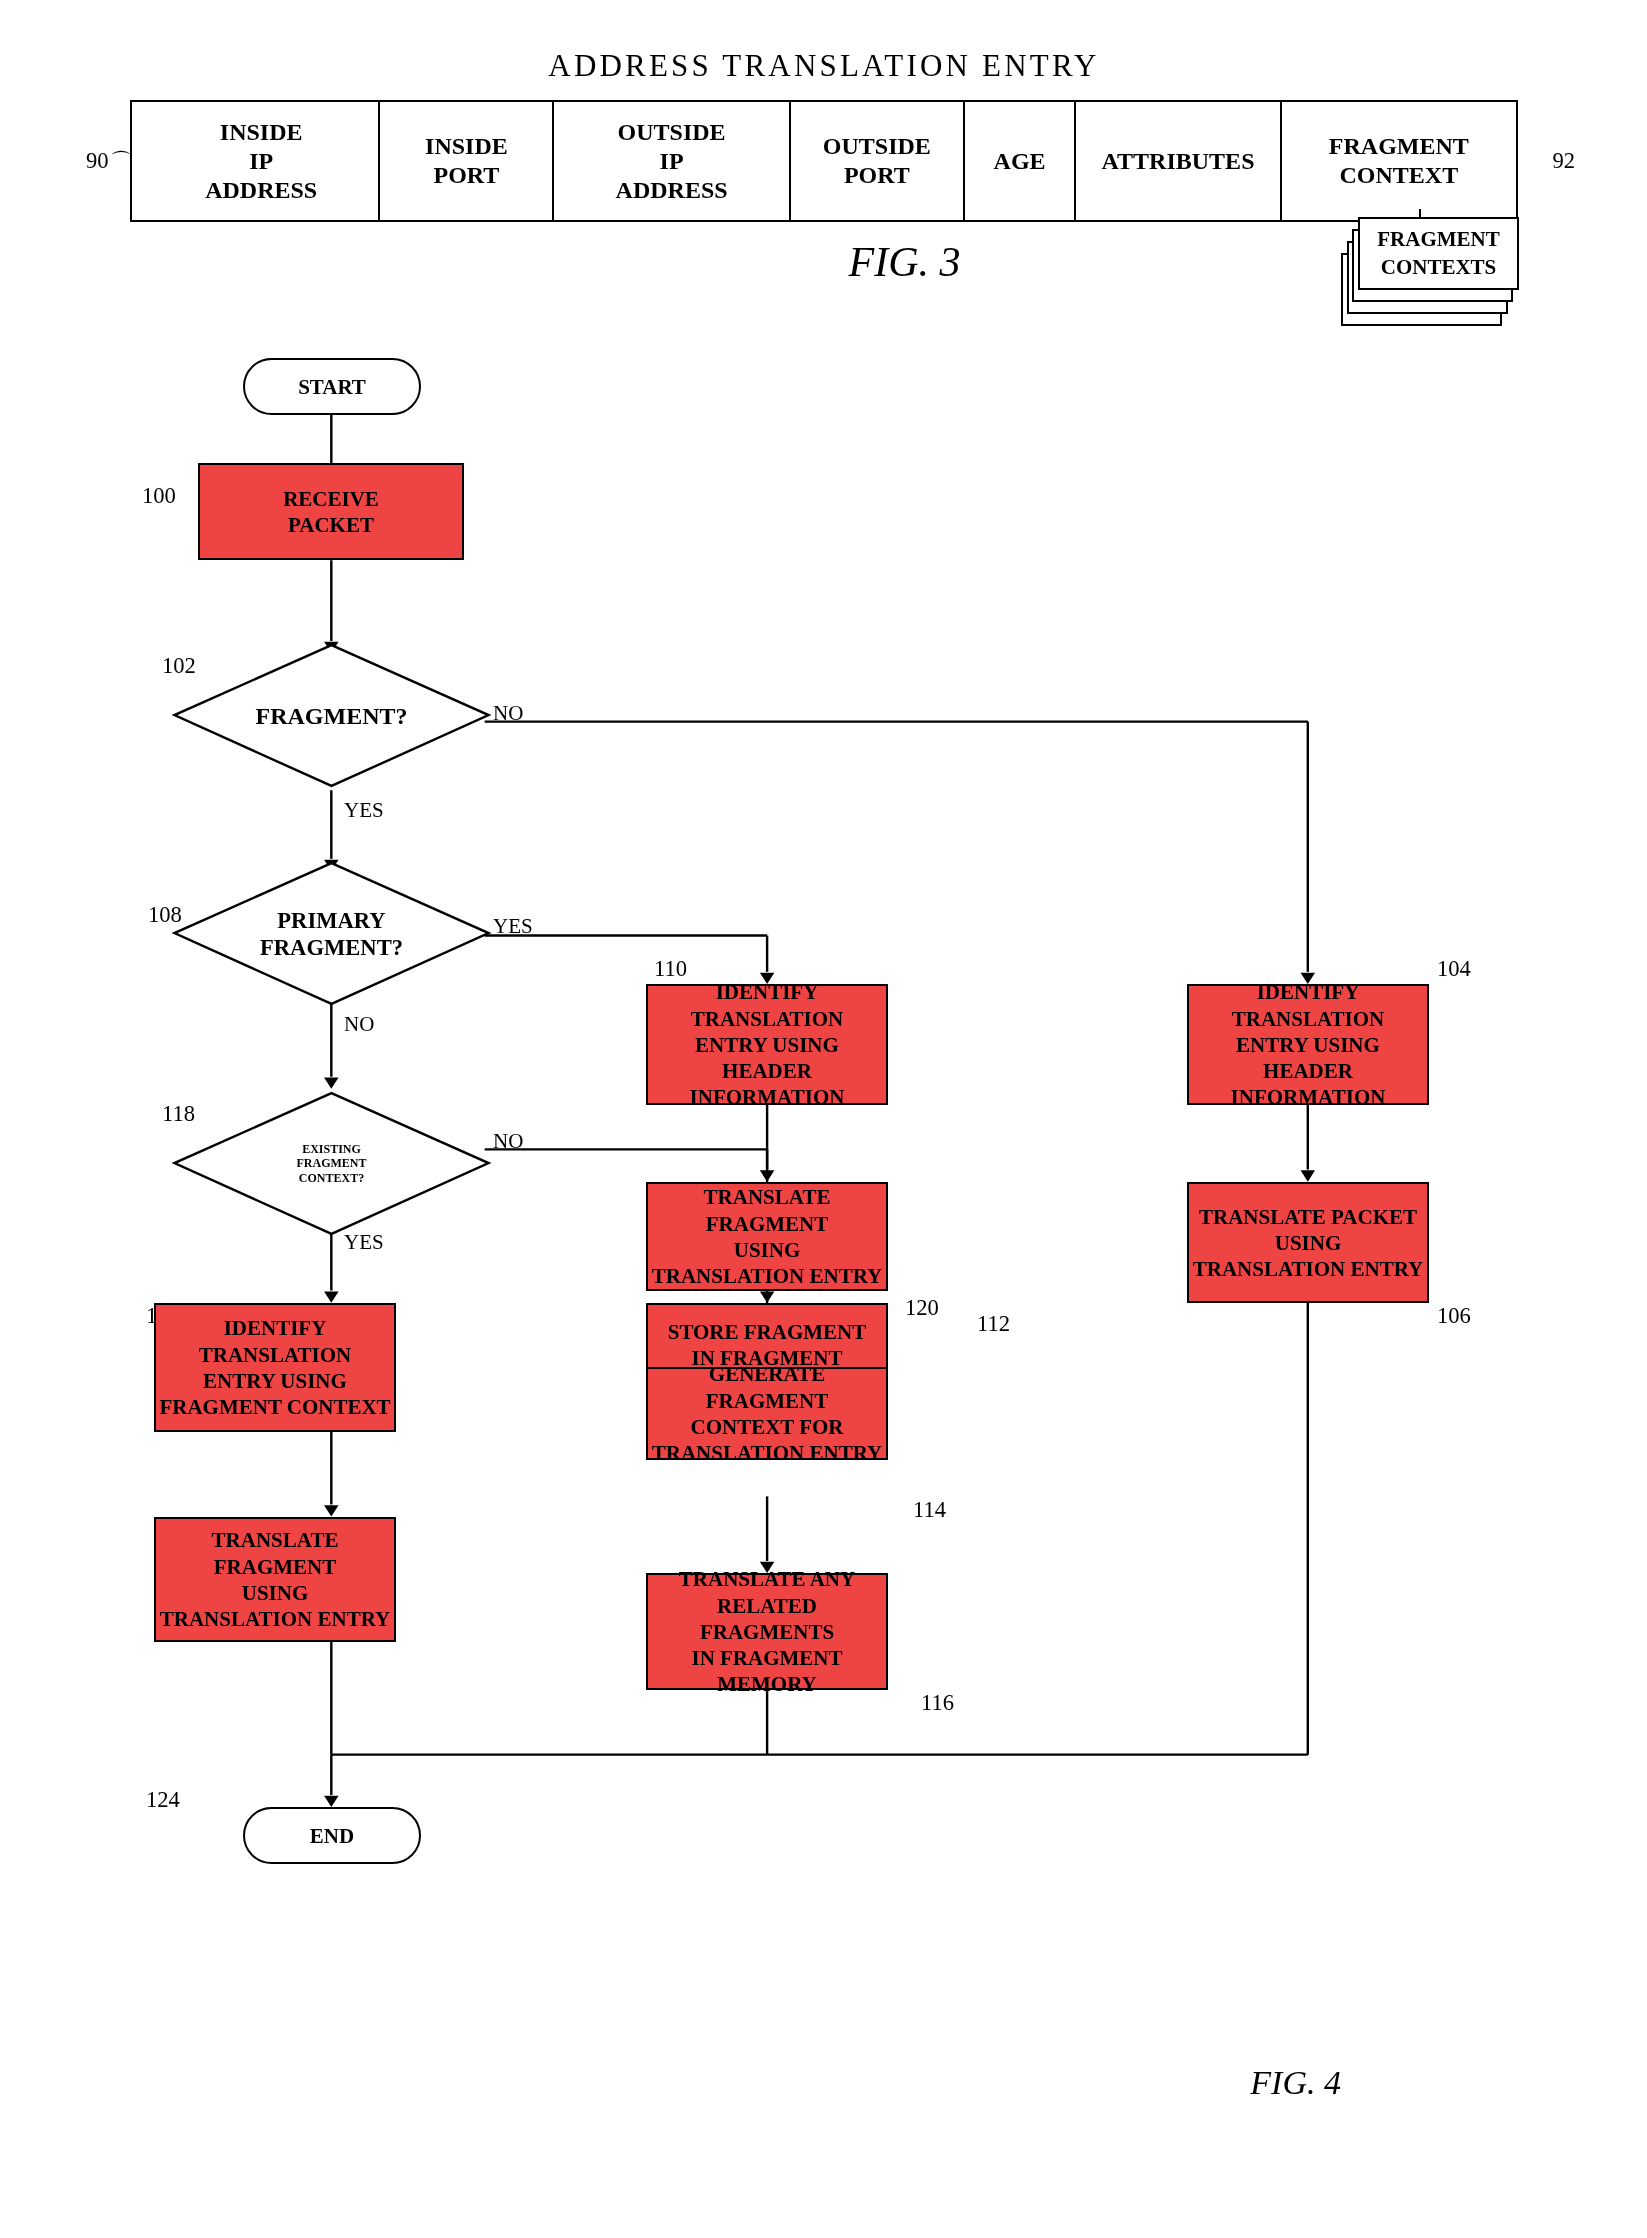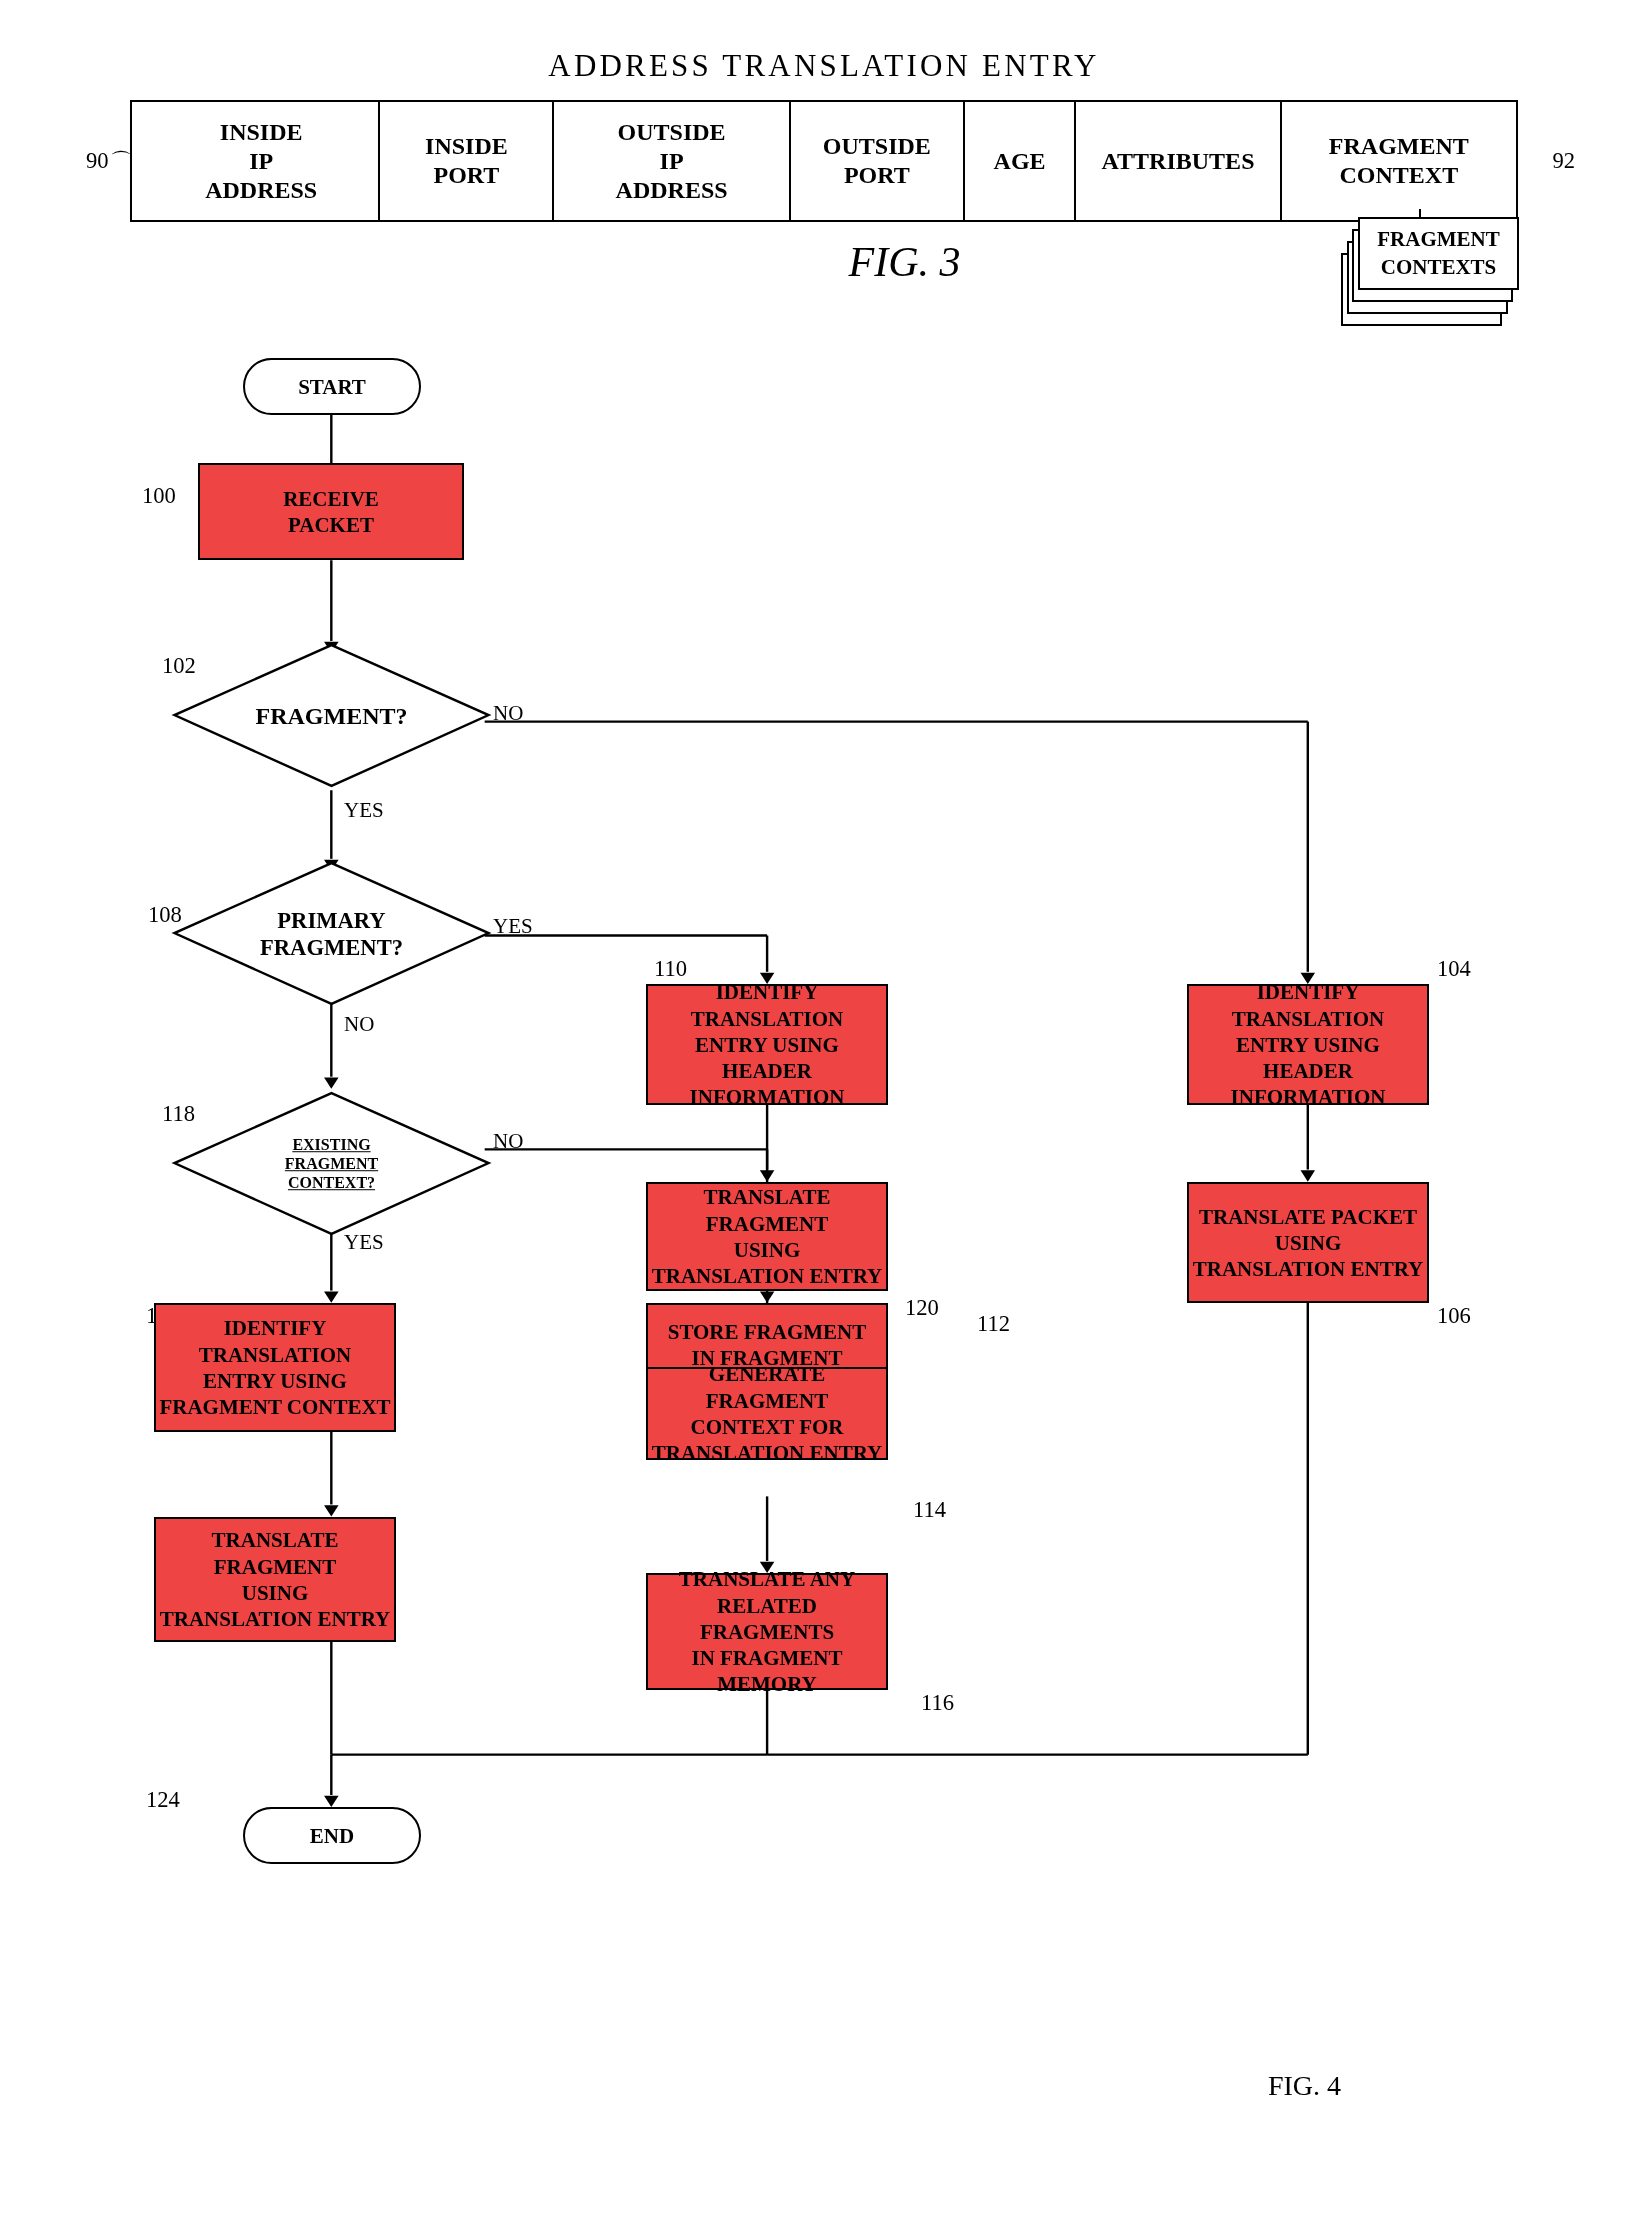--- a/index.html
+++ b/index.html
@@ -141,21 +141,22 @@
     }
 
     
     .flow-label {
       position: absolute;
       font-size: 21px;
       font-weight: normal;
     }
 
     .fig4-label {
-      font-size: 28px;
+      font-style: italic;
+      font-size: 34px;
       position: absolute;
       bottom: 8px;
       right: 242px;
     }
 
     
     .ref-num {
       position: absolute;
       font-size: 22.6px;
     }
@@ -321,21 +322,21 @@
 
       <div class="fc-shape rect" style="left:1122px; top:848px; width:242px; height:121px;">
         <span>TRANSLATE PACKET<br>USING<br>TRANSLATION ENTRY</span>
       </div>
 
       <div class="ref-num" style="left:97px; top:767px;">118</div>
       <div class="diamond-wrapper" style="position:absolute; left:105px; top:755px; width:323px; height:149px;">
         <svg viewBox="0 0 400 185" style="position:absolute;top:0;left:0;width:100%;height:100%;">
           <polygon points="200,5 395,92 200,180 5,92" fill="white" stroke="black" stroke-width="3"></polygon>
         </svg>
-        <div class="diamond-text" style="font-size:16px;text-decoration:underline;">EXISTING<br>FRAGMENT<br>CONTEXT?</div>
+        <div class="diamond-text" style="font-size:12px;">EXISTING<br>FRAGMENT<br>CONTEXT?</div>
       </div>
 
       <div class="flow-label" style="left:279px; top:896px;">YES</div>
 
       <div class="flow-label" style="left:428px; top:795px;">NO</div>
 
       <div class="ref-num" style="left:840px; top:961px;">120</div>
 
       <div class="fc-shape rect" style="left:581px; top:969px; width:242px; height:109px;">
         <span>STORE FRAGMENT<br>IN FRAGMENT<br>MEMORY</span>

